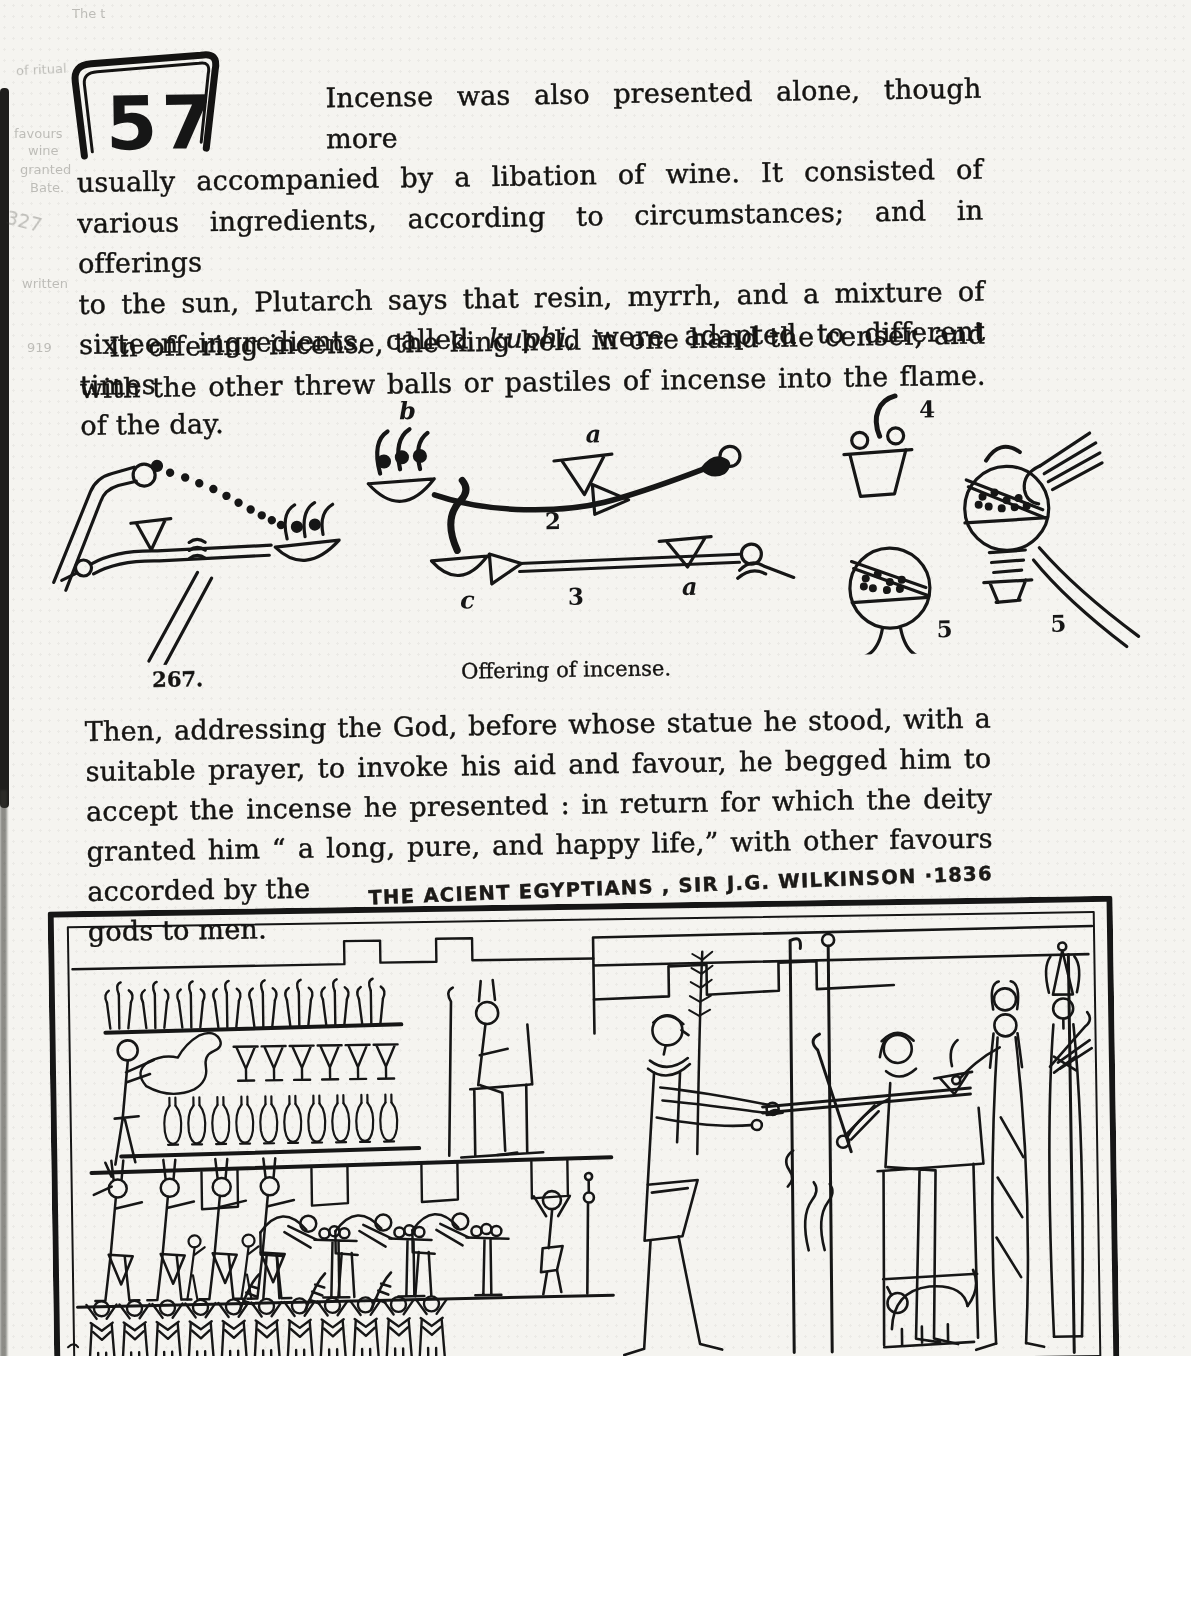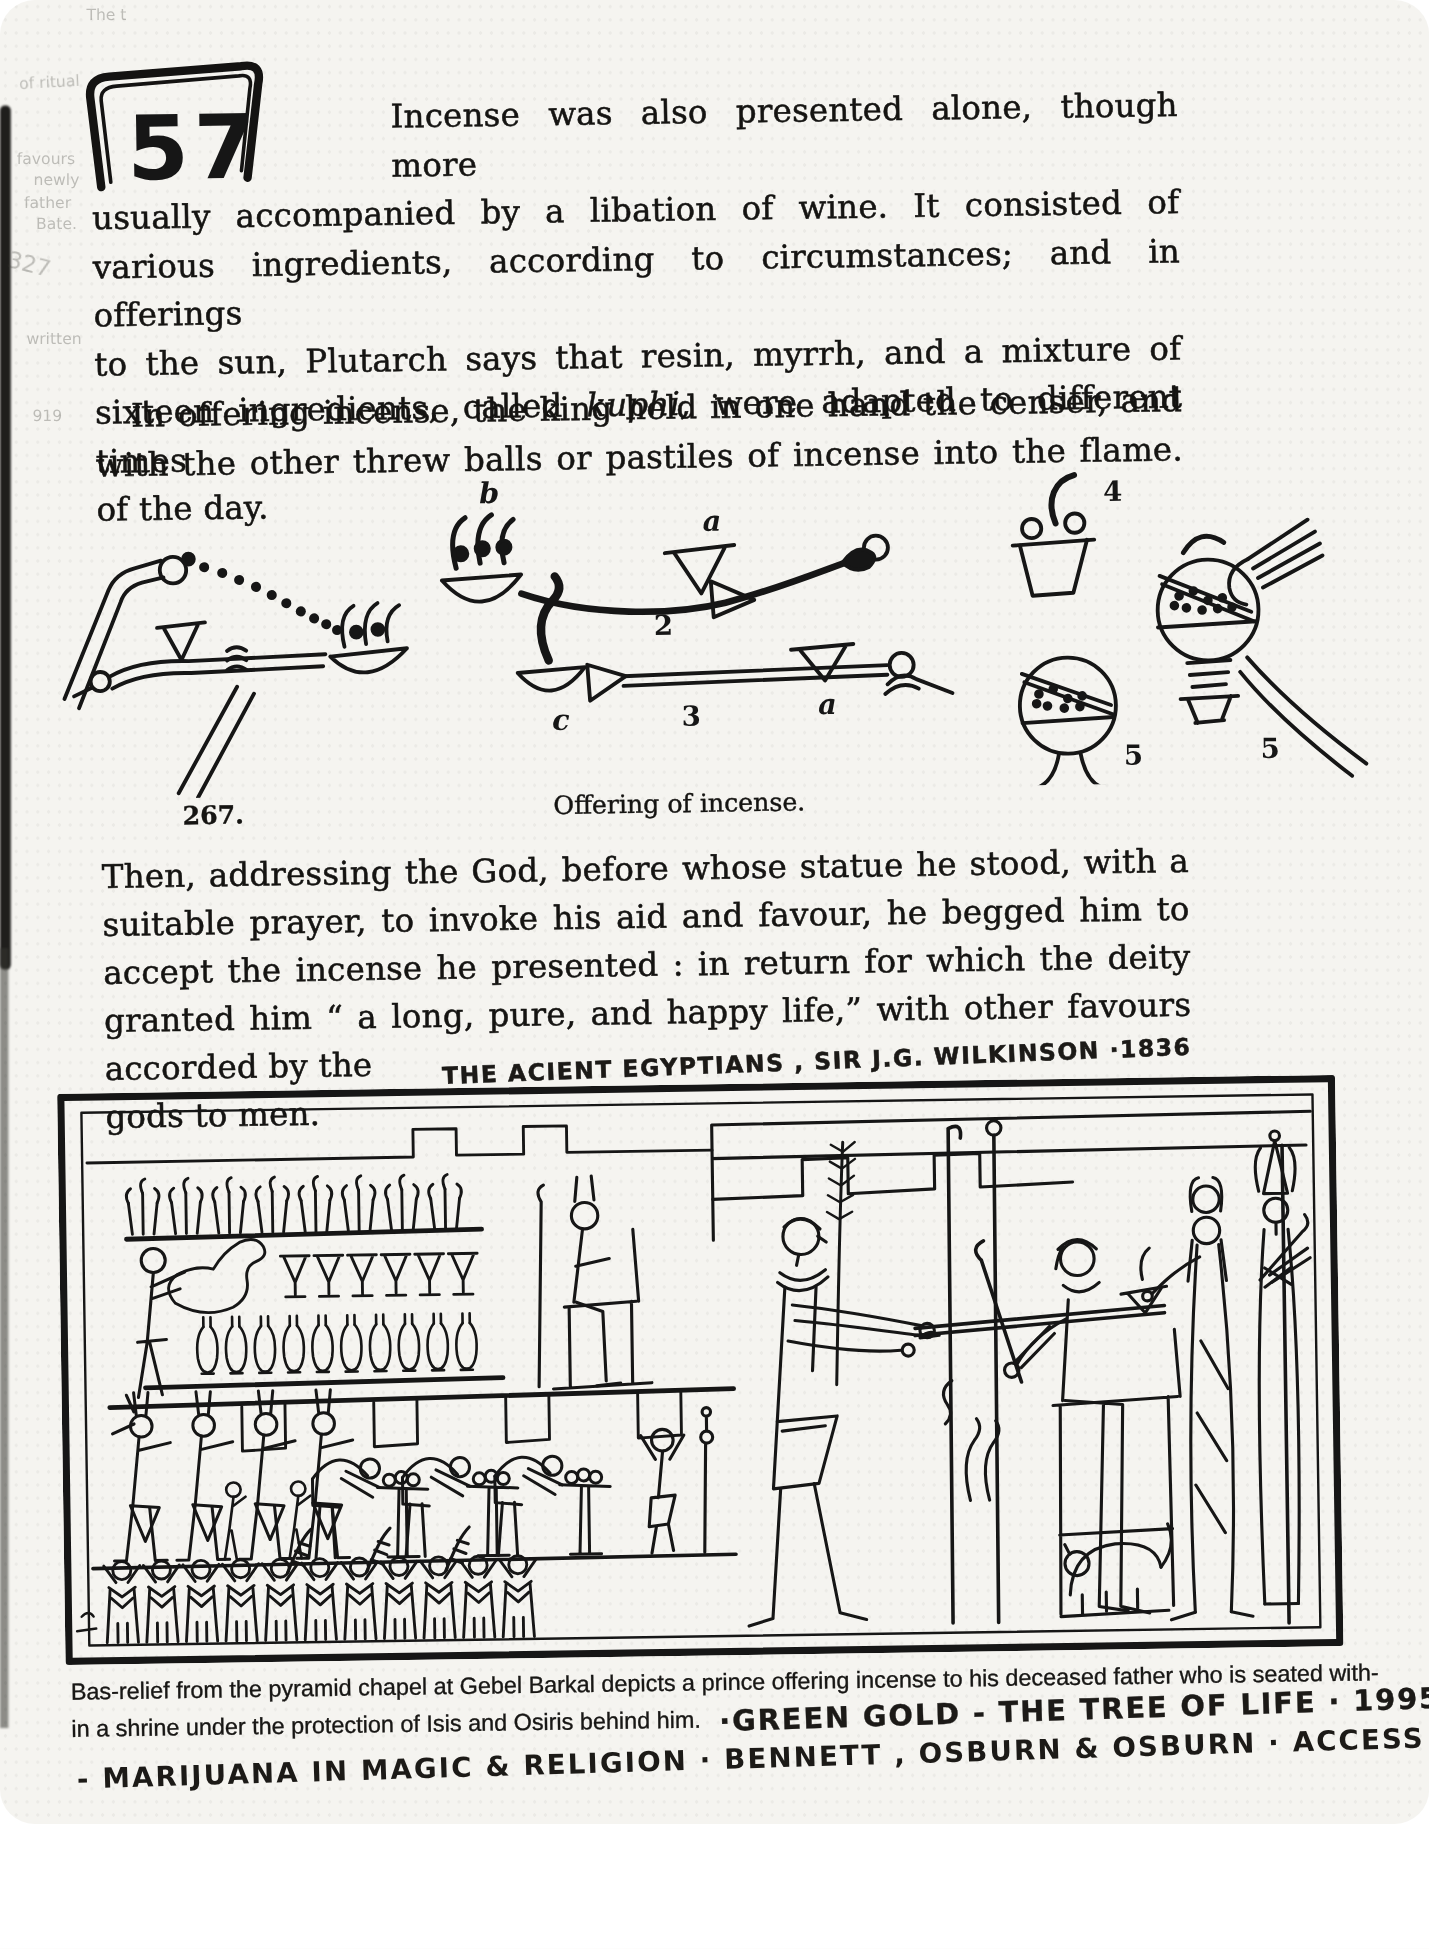--- a/index.html
+++ b/index.html
@@ -1,21 +1,21 @@
 <!DOCTYPE html>
 <html><head>
 <meta charset="utf-8">
 <style>
   html,body{margin:0;padding:0;}
   .page{
-    position:relative;width:1191px;height:1520px;overflow:hidden;
+    position:relative;width:1191px;height:1356px;overflow:hidden;
     background:#f5f4f0;
     background-image:radial-gradient(rgba(40,38,34,0.05) 1px, transparent 1.3px);
     background-size:9px 11px;
-    font-family:"DejaVu Serif", serif;color:#151412;border-radius:29px;
+    font-family:"DejaVu Serif", serif;color:#151412;
   }
   
   .edge-strip{position:absolute;left:0;top:0;width:78px;height:100%;
     background:linear-gradient(90deg,#8a8985 0%,#aarefined 0,#a9a8a4 30%,#cfcec9 60%,rgba(245,244,240,0) 100%);}
   .edge-line-dark{position:absolute;left:0;top:88px;width:9px;height:720px;background:#1f1e1c;filter:blur(0.7px);border-radius:4px;}
   .edge-line-soft{position:absolute;left:0;top:790px;width:7px;height:650px;background:rgba(55,54,50,0.55);filter:blur(1px);}
   .corner-nub{position:absolute;left:0;top:1609px;width:15px;height:15px;background:#161513;}
   .bleed{position:absolute;color:rgba(60,58,54,0.30);filter:blur(0.6px);font-family:"DejaVu Sans", sans-serif;font-size:13px;white-space:nowrap;}
   
   .tilt{position:absolute;left:0;top:0;width:100%;height:100%;transform:rotate(-0.85deg);transform-origin:620px 260px;}
@@ -52,22 +52,22 @@
 
   <div class="edge-strip"></div>
   <div class="edge-line-dark"></div>
   <div class="edge-line-soft"></div>
   <div class="corner-nub"></div>
 
   <div class="bleed" style="left:72px;top:6px;">The t</div>
   <div class="bleed" style="left:16px;top:62px;transform:rotate(-3deg);">of ritual</div>
   <div class="bleed" style="left:14px;top:126px;">favours</div>
   <div class="bleed" style="left:6px;top:210px;font-size:19px;transform:rotate(14deg);">327</div>
-  <div class="bleed" style="left:28px;top:143px;">newly</div>
-  <div class="bleed" style="left:20px;top:162px;">father</div>
+  <div class="bleed" style="left:28px;top:143px;">wine</div>
+  <div class="bleed" style="left:20px;top:162px;">granted</div>
   <div class="bleed" style="left:30px;top:180px;">Bate.</div>
   <div class="bleed" style="left:22px;top:276px;">written</div>
   <div class="bleed" style="left:27px;top:292px;margin-top:48px;">919</div>
 
   <div class="tilt">
 
     <svg style="position:absolute;left:56px;top:44px;" width="190" height="130" viewBox="0 0 190 130">
       <g fill="none" stroke="#141312" stroke-linecap="round" stroke-linejoin="round">
         <path d="M30,104 L22,30 Q20,13 38,12 L148,5 Q166,2 162,20 L152,98" stroke-width="7"></path>
         <path d="M38,100 L31,32 Q30,21 44,20 L146,13 Q158,11 155,24 L147,92" stroke-width="3"></path>

